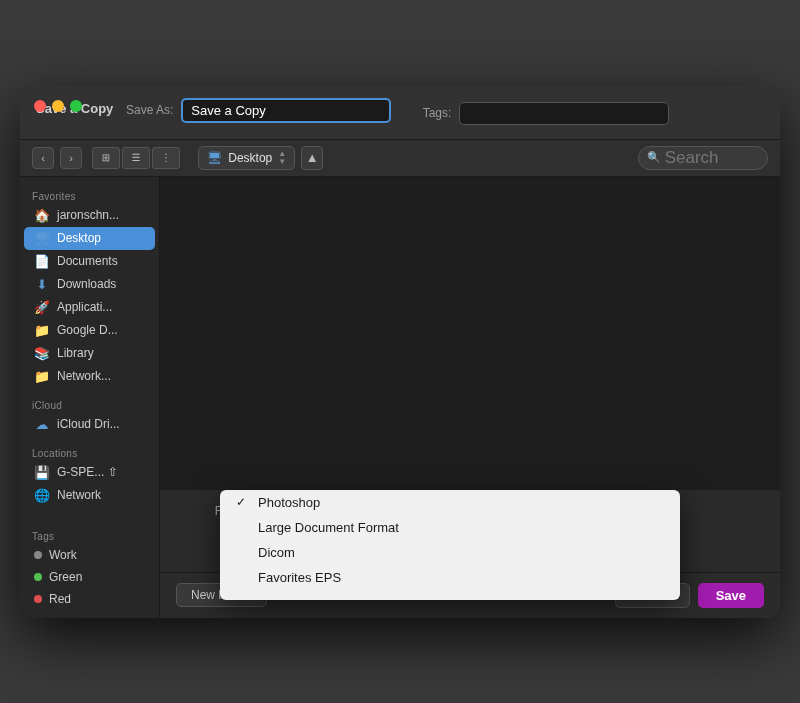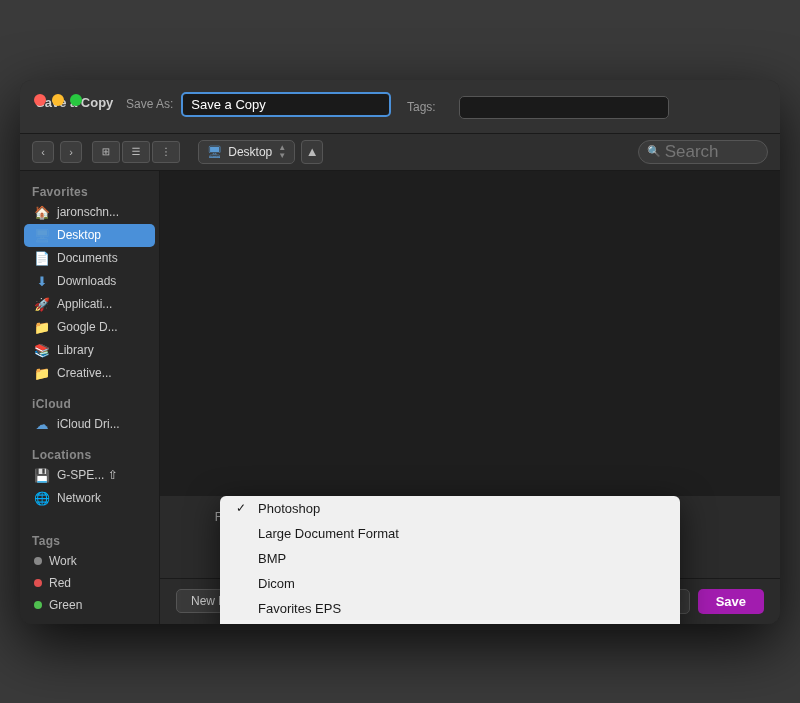--- a/index.html
+++ b/index.html
@@ -82,21 +82,21 @@
     }
 
     .tags-row {
       display: flex;
       align-items: center;
       gap: 8px;
     }
     .tags-label {
       color: #999;
       font-size: 12px;
-      text-align: center;
+      text-align: right;
       width: 60px;
     }
     .tags-input {
       background: #1a1a1a;
       border: 1px solid #555;
       border-radius: 5px;
       color: #fff;
       padding: 3px 8px;
       font-size: 13px;
       width: 210px;
@@ -215,22 +215,22 @@
       width: 140px;
       background: #272727;
       border-right: 1px solid #1a1a1a;
       padding: 8px 0;
       display: flex;
       flex-direction: column;
       gap: 0;
       overflow-y: auto;
     }
     .sidebar-section-label {
-      font-size: 12px;
-      font-weight: 700;
+      font-size: 10px;
+      font-weight: 400;
       color: #888;
       padding: 6px 12px 2px;
       text-transform: none;
       letter-spacing: 0.3px;
     }
     .sidebar-item {
       display: flex;
       align-items: center;
       gap: 7px;
       padding: 4px 10px;
@@ -470,21 +470,21 @@
       <div class="sidebar-item">
         <span class="sidebar-item-icon icon-google">📁</span>
         <span>Google D...</span>
       </div>
       <div class="sidebar-item">
         <span class="sidebar-item-icon icon-library">📚</span>
         <span>Library</span>
       </div>
       <div class="sidebar-item">
         <span class="sidebar-item-icon icon-creative">📁</span>
-        <span>Creative...</span>
+        <span>Network...</span>
       </div>
 
       <div class="sidebar-section-label" style="margin-top:6px;">iCloud</div>
       <div class="sidebar-item">
         <span class="sidebar-item-icon icon-icloud">☁</span>
         <span>iCloud Dri...</span>
       </div>
 
       <div class="sidebar-section-label" style="margin-top:6px;">Locations</div>
       <div class="sidebar-item">
@@ -495,26 +495,26 @@
         <span class="sidebar-item-icon icon-network">🌐</span>
         <span>Network</span>
       </div>
 
       <div class="sidebar-section-label" style="margin-top:18px;">Tags</div>
       <div class="sidebar-item">
         <span class="tag-dot" style="background:#888;"></span>
         <span>Work</span>
       </div>
       <div class="sidebar-item">
+        <span class="tag-dot" style="background:#50c050;"></span>
+        <span>Green</span>
+      </div>
+      <div class="sidebar-item">
         <span class="tag-dot" style="background:#e05050;"></span>
         <span>Red</span>
-      </div>
-      <div class="sidebar-item">
-        <span class="tag-dot" style="background:#50c050;"></span>
-        <span>Green</span>
       </div>
     </div>
 
     <div class="right-panel">
       <div class="file-browser"></div>
 
       <div class="options-area" style="position:relative;">
         <div class="option-row">
           <span class="option-label">Format:</span>
           <div class="option-dropdown">
@@ -536,24 +536,20 @@
           <div class="dropdown-item">
             <span class="checkmark">✓</span>
             <span>Photoshop</span>
           </div>
           <div class="dropdown-item">
             <span class="checkmark"></span>
             <span>Large Document Format</span>
           </div>
           <div class="dropdown-item">
             <span class="checkmark"></span>
-            <span>BMP</span>
-          </div>
-          <div class="dropdown-item">
-            <span class="checkmark"></span>
             <span>Dicom</span>
           </div>
           <div class="dropdown-item">
             <span class="checkmark"></span>
             <span>Favorites EPS</span>
           </div>
           <div class="dropdown-item">
             <span class="checkmark"></span>
 
           </div>

